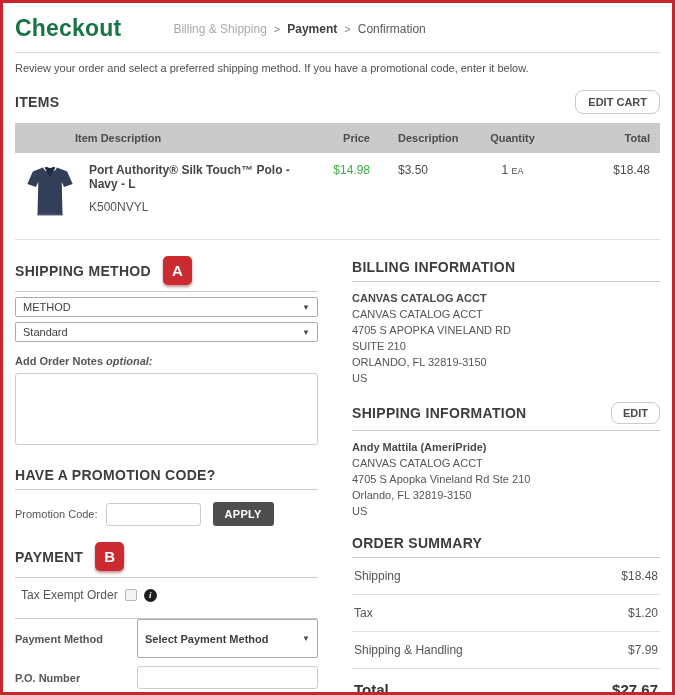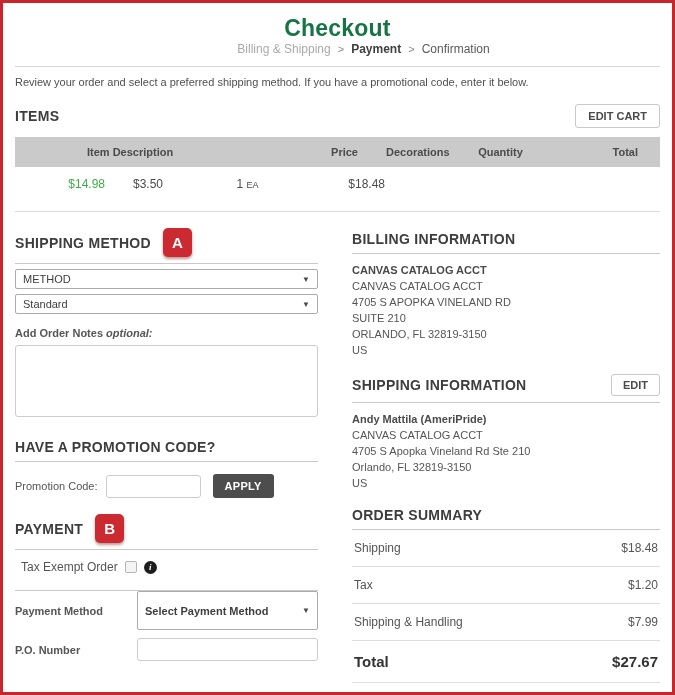--- a/index.html
+++ b/index.html
@@ -4,39 +4,39 @@
 <style>
   * { box-sizing: border-box; margin: 0; padding: 0; }
   html,body { background:#e8e8e8; }
   body { font-family:"Liberation Sans", sans-serif; }
   .page {
     width:675px; height:695px; background:#fff;
     border:3px solid #c9252c; padding:6px 12px 0 12px;
     overflow:hidden; position:relative;
   }
   
-  .header-row { display:flex; align-items:center; padding:6px 0 10px 0;flex-direction:column; }
+  .header-row { display:flex; align-items:center; padding:6px 0 10px 0; }
   .page-title { color:#177445; font-size:23px; font-weight:bold; letter-spacing:0.2px; }
   .breadcrumb { margin-left:52px; font-size:12px; display:flex; gap:7px; align-items:center; }
   .crumb-muted { color:#a9a9a9; }
   .crumb-sep { color:#8a8a8a; font-size:11px; }
   .crumb-current { color:#3f3f3f; font-weight:bold; }
   .crumb-next { color:#5a5a5a; }
   .rule { border:none; border-top:1px solid #d9d9d9; }
   .intro { font-size:11px; color:#4f4f4f; padding:9px 0 10px 0; }
   
   .items-head-row { display:flex; justify-content:space-between; align-items:center; margin-top:6px; }
   .section-h { font-size:14px; font-weight:bold; color:#3d3d3d; letter-spacing:0.3px; }
   .btn-outline {
-    background:#fff; border:1px solid #c9c9c9; border-radius:3px;
+    background:#fff; border:1px solid #c9c9c9; border-radius:8px;
     font-size:11px; font-weight:bold; color:#4a4a4a; padding:5px 12px; cursor:pointer;
     font-family:"Liberation Sans", sans-serif;
   }
   .tbl-head { display:flex; background:#cacaca; color:#4b4b4b; font-weight:bold; font-size:11px;
-    padding:9px 22px; margin-top:9px; align-items:center;justify-content:space-between; }
+    padding:9px 10px; margin-top:9px; align-items:center;justify-content:space-between; }
   .col-desc { flex:1; padding-left:50px; }
   .col-price { width:80px; text-align:right; }
   .col-deco { width:100px; padding-left:28px; }
   .col-qty { width:85px; text-align:center; }
   .col-total { width:95px; text-align:right; }
   .tbl-row { display:flex; padding:10px 10px 20px 10px; border-bottom:1px solid #dedede; font-size:12px; color:#4c4c4c; }
   .prod-cell { flex:1; display:flex; align-items:flex-start; }
   .prod-img { width:50px; height:56px; margin-right:14px; flex:0 0 auto; }
   .prod-name { font-weight:bold; font-size:12px; color:#474747; }
   .prod-sku { margin-top:9px; font-size:12px; color:#555; }
@@ -110,26 +110,37 @@
   <div class="intro">Review your order and select a preferred shipping method. If you have a promotional code, enter it below.</div>
 
   <div class="items-head-row">
     <div class="section-h">ITEMS</div>
     <button class="btn-outline">EDIT CART</button>
   </div>
 
   <div class="tbl-head">
     <div class="col-desc">Item Description</div>
     <div class="col-price">Price</div>
-    <div class="col-deco">Decorations</div>
+    <div class="col-deco">Description</div>
     <div class="col-qty">Quantity</div>
     <div class="col-total">Total</div>
   </div>
 
   <div class="tbl-row">
+    <div class="prod-cell">
+      <svg class="prod-img" viewBox="0 0 64 70">
+        <path d="M23 5 L10 10 L3 26 L14 30 L17 23 L16 66 L48 66 L47 23 L50 30 L61 26 L54 10 L41 5 L39 8 C36 11 28 11 25 8 Z" fill="#333f58"></path>
+        <path d="M25 5 L32 17 L39 5 L36 4 C34 6 30 6 28 4 Z" fill="#1f2940"></path>
+        <path d="M16 64 L48 64 L48 66 L16 66 Z" fill="#49556e"></path>
+      </svg>
+      <div>
+        <div class="prod-name">Port Authority® Silk Touch™ Polo - Navy - L</div>
+        <div class="prod-sku">K500NVYL</div>
+      </div>
+    </div>
     <div class="col-price price-green">$14.98</div>
     <div class="col-deco">$3.50</div>
     <div class="col-qty">
       <span>1</span>
       <span class="qty-unit">EA</span>
     </div>
     <div class="col-total">$18.48</div>
   </div>
 
   <div class="cols">

